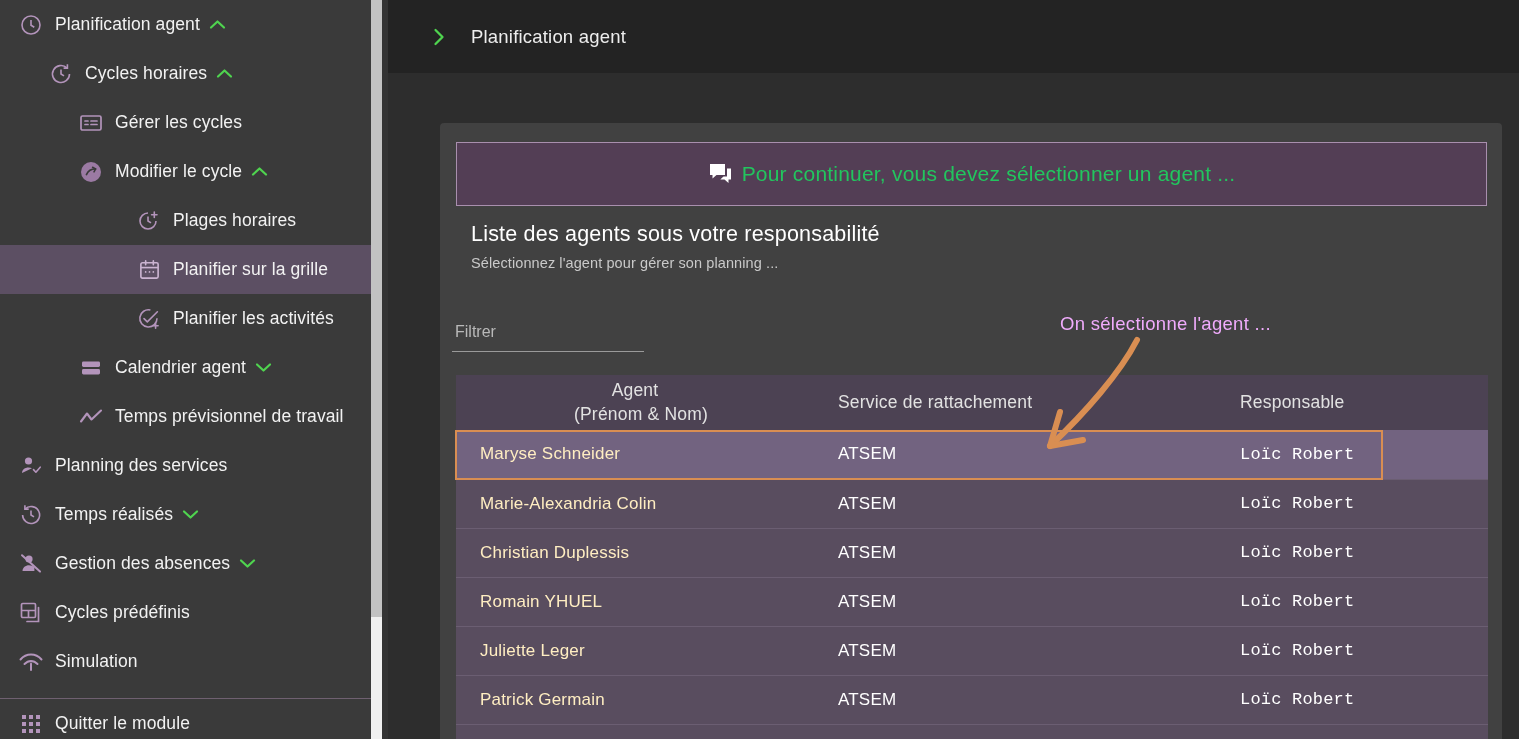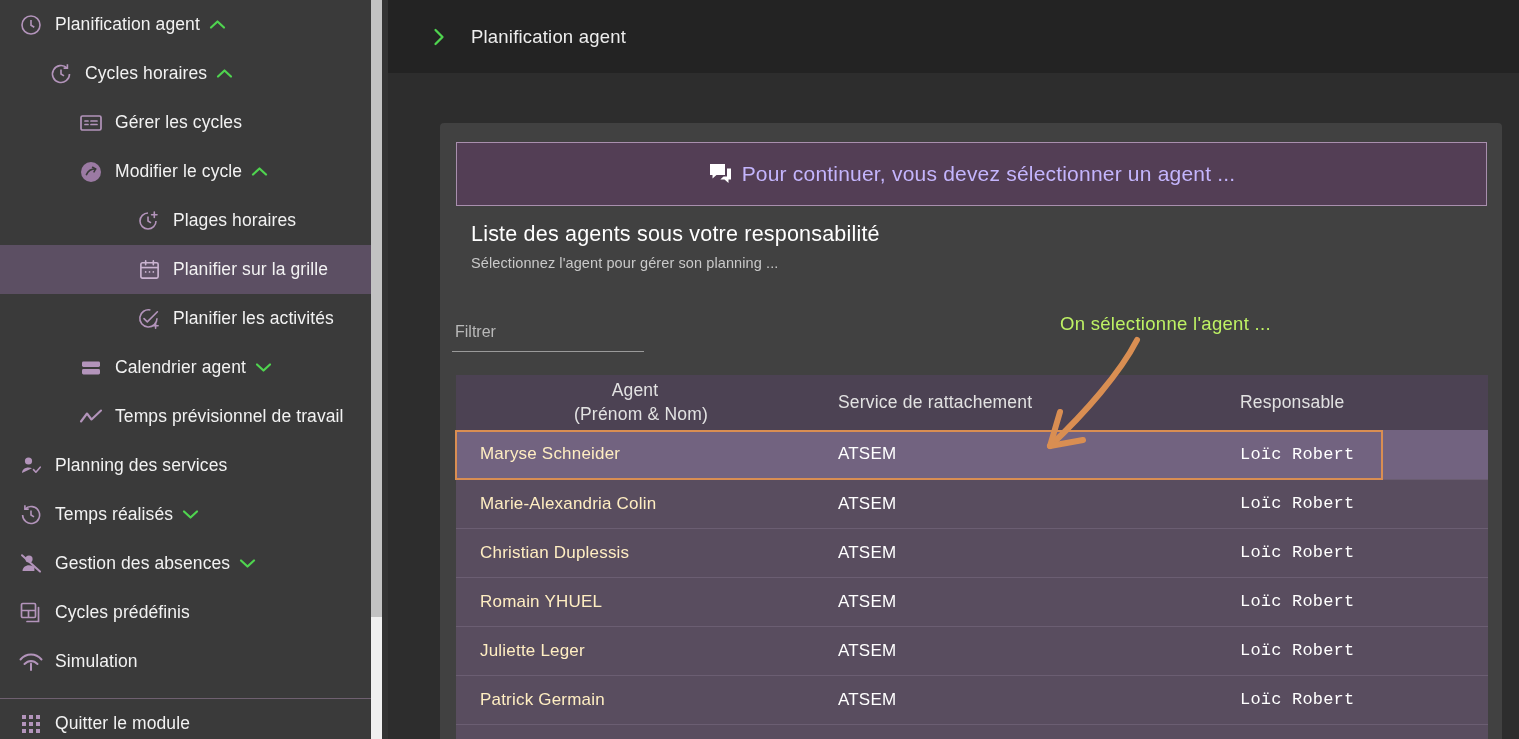--- a/index.html
+++ b/index.html
@@ -92,21 +92,21 @@
     width: 1062px; height: 640px;
     background: #414141;
     border-radius: 4px;
   }
   .alert {
     position: absolute; left: 16px; top: 19px;
     width: 1031px; height: 64px;
     background: #533e55;
     border: 1px solid #a98fae;
     display: flex; align-items: center; justify-content: center;
-    color: #c4b5fd;
+    color: #22c55e;
     font-size: 21px;
     letter-spacing: .2px;
   }
   .alert .chat-ico { margin-right: 9px; display: inline-flex; align-items: center; }
   .card-title {
     position: absolute; left: 31px; top: 99px;
     color: #ffffff; font-size: 21.5px; letter-spacing: .2px;
   }
   .card-sub {
     position: absolute; left: 31px; top: 132px;
@@ -169,21 +169,21 @@
   .sel-box {
     position: absolute;
     left: 455px; top: 430px;
     width: 928px; height: 50px;
     border: 2px solid #d98e52;
     pointer-events: none;
     z-index: 6;
   }
   .annot-text {
     position: absolute; left: 1060px; top: 313px;
-    color: #bef264; font-size: 18.5px; letter-spacing: .3px;
+    color: #f0abfc; font-size: 18.5px; letter-spacing: .3px;
     z-index: 7; white-space: nowrap;
   }
   .annot-arrow {
     position: absolute; left: 1020px; top: 328px;
     width: 140px; height: 140px;
     z-index: 7; pointer-events: none;
   }
 </style>
 </head>
 <body>

